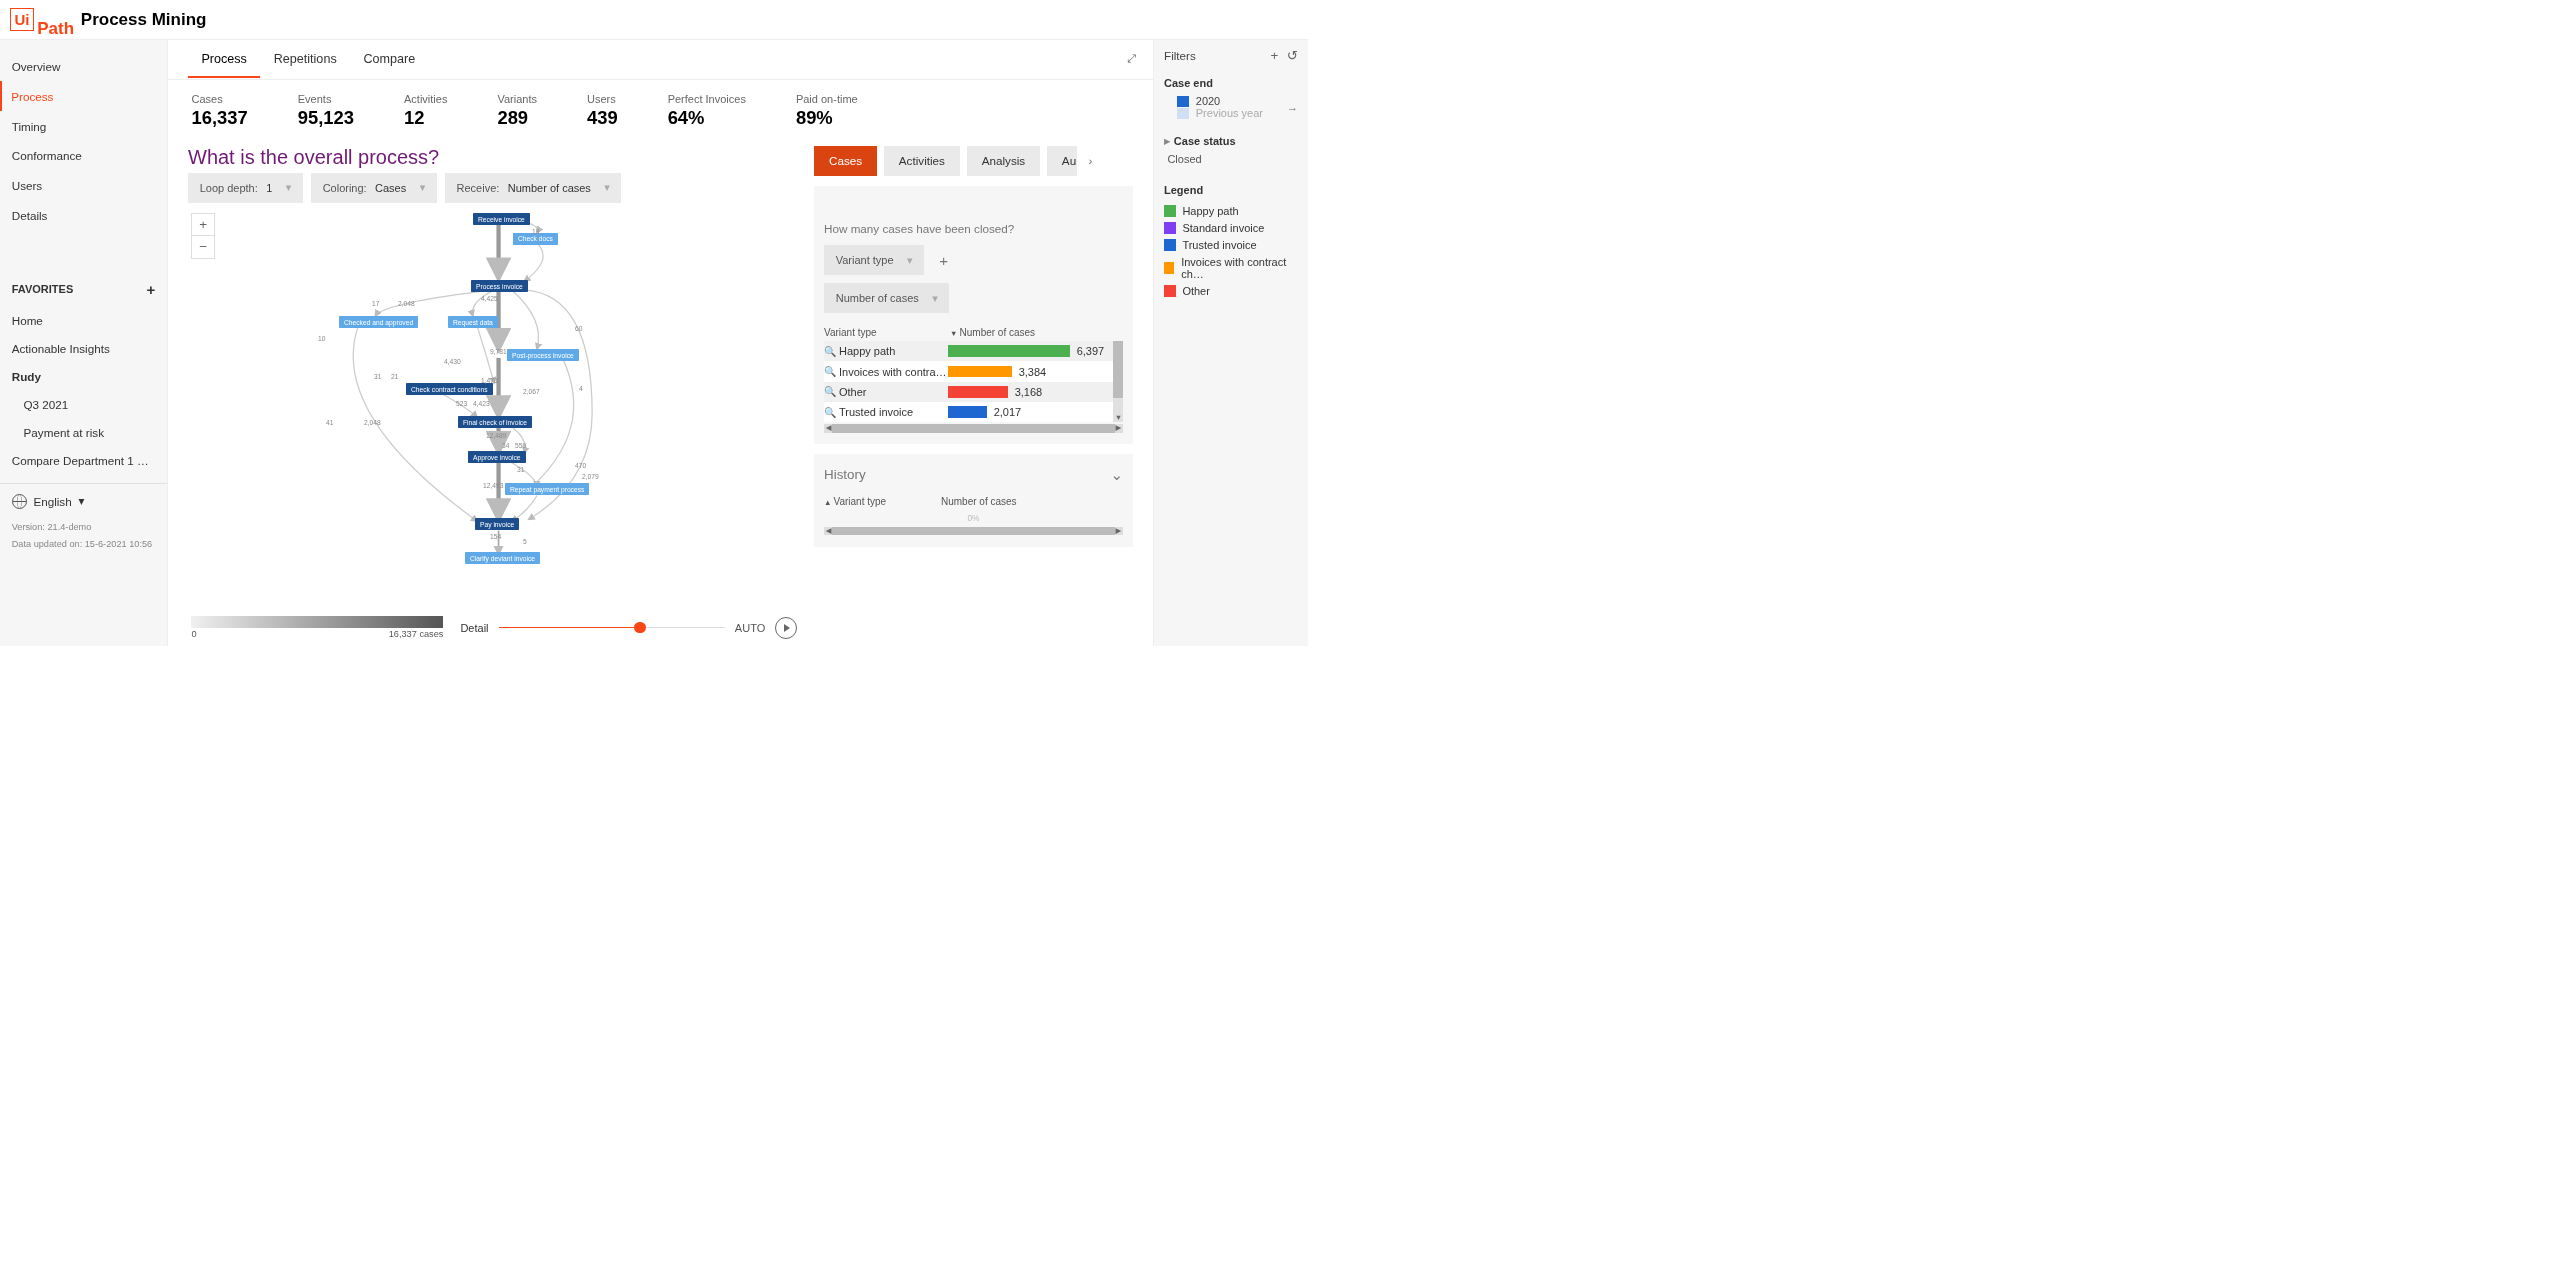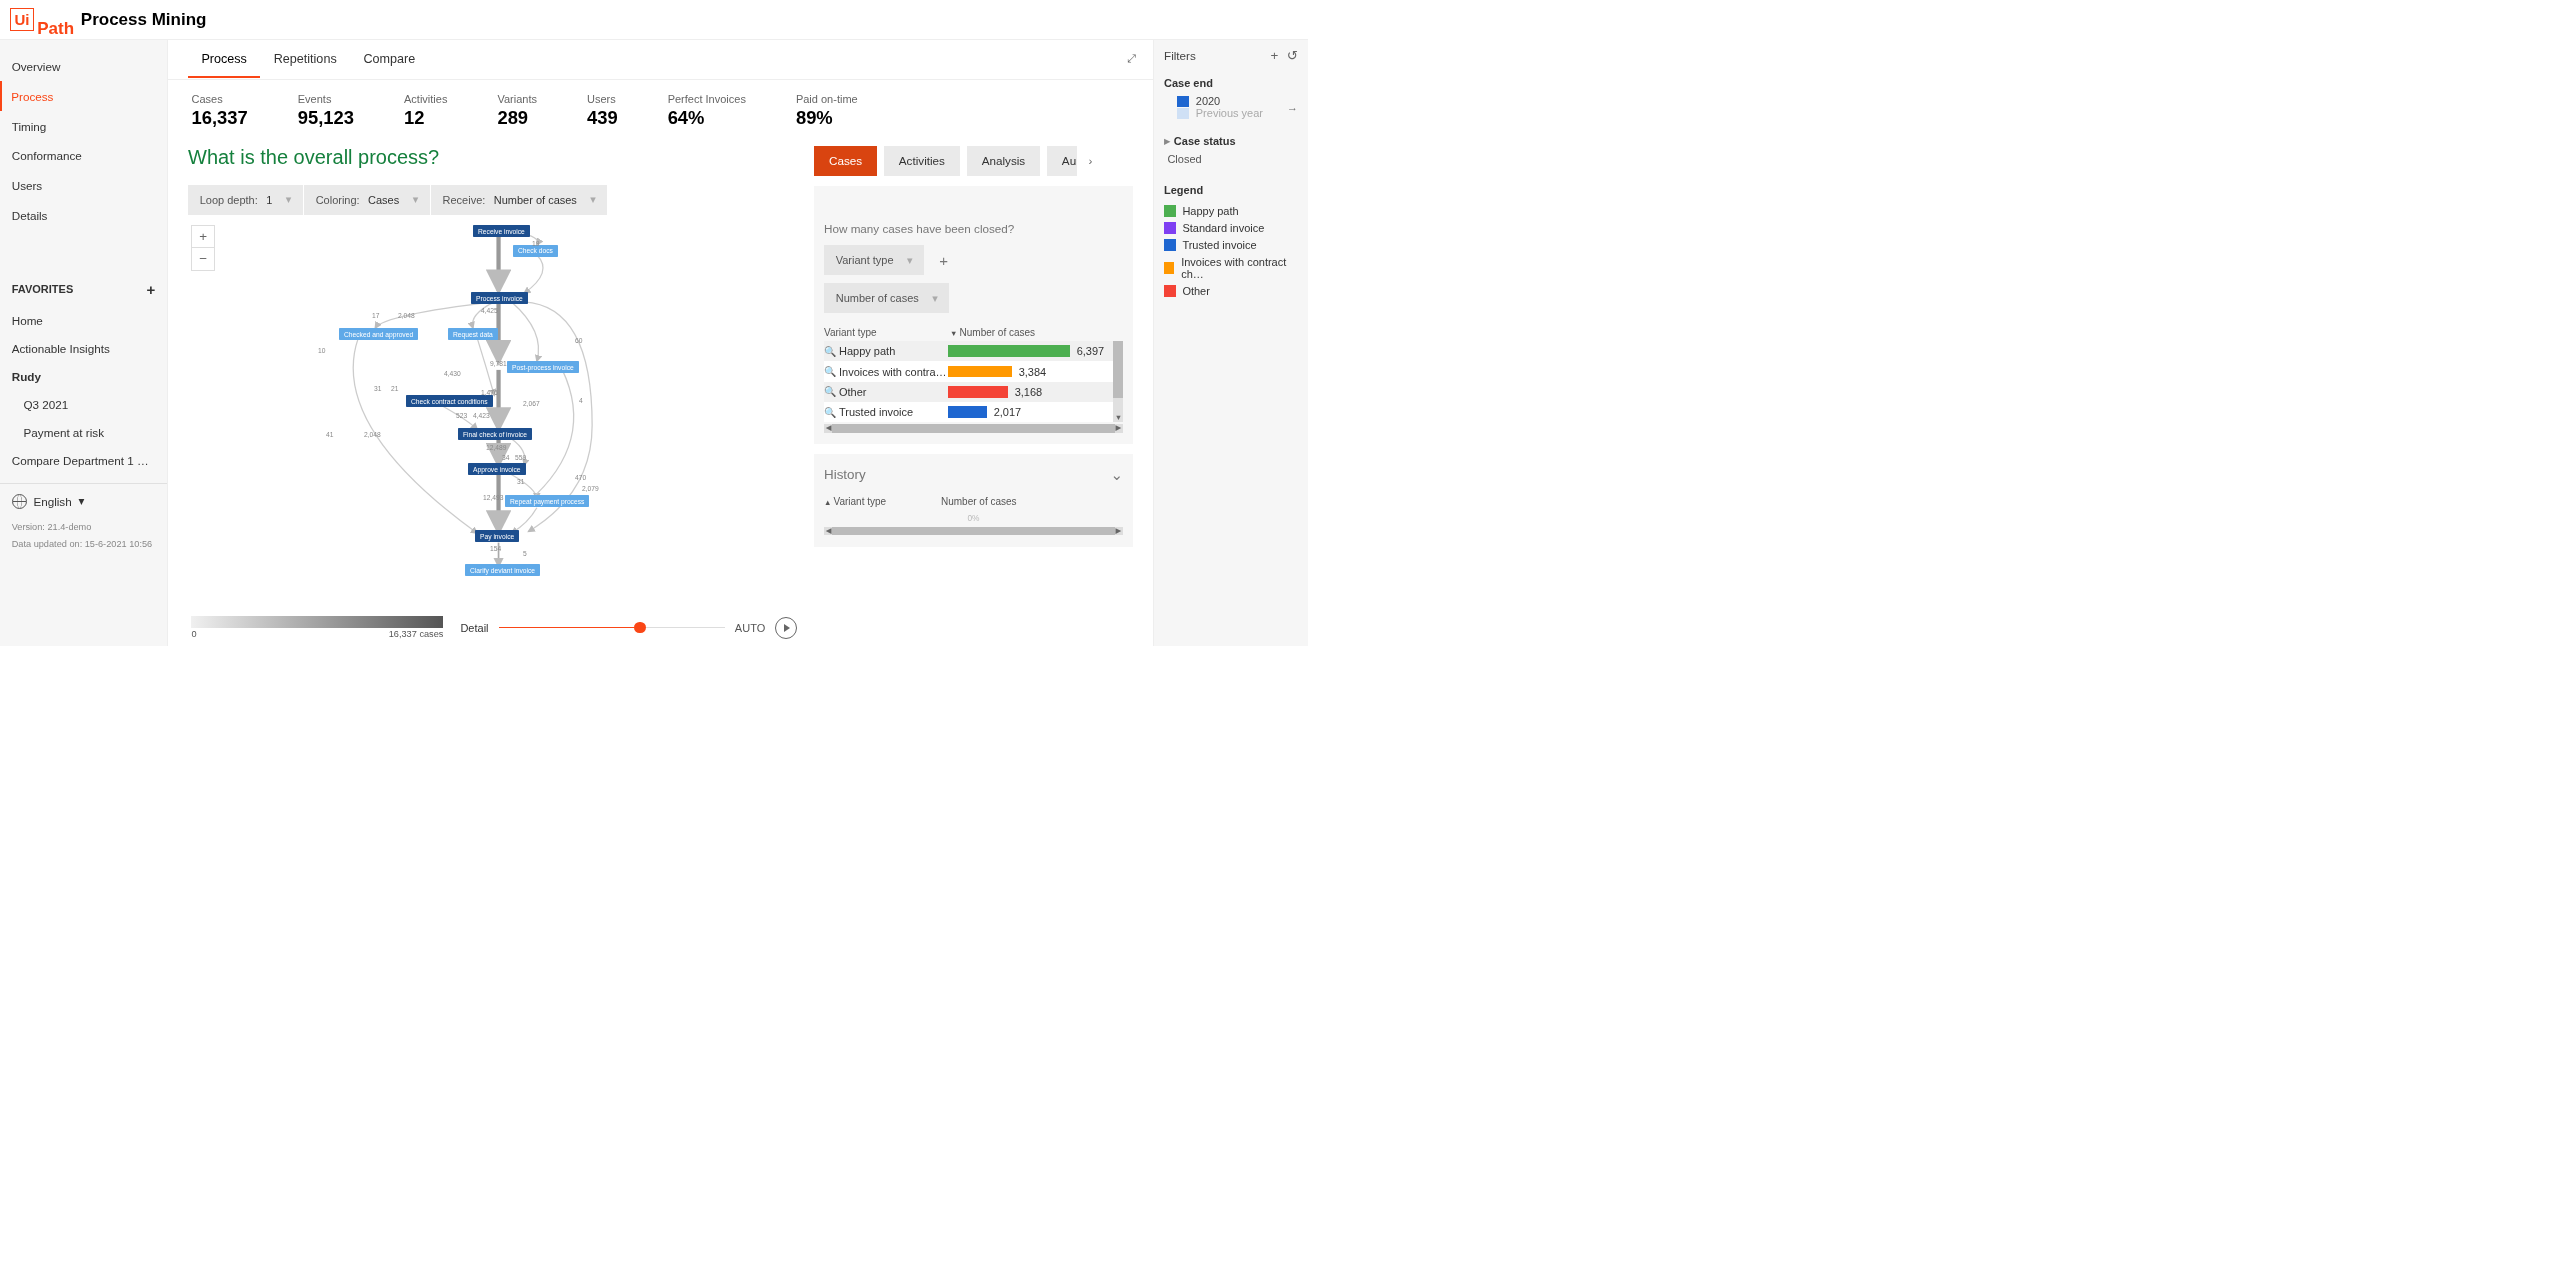--- a/index.html
+++ b/index.html
@@ -29,22 +29,22 @@
 .tab.active { color:#000; border-bottom:2.5px solid #fa4616; font-weight:500; }
 .expand-icon { position:absolute; right:17px; top:11.7px; cursor:pointer; color:#666; }
 
 .kpis { display:flex; gap:50px; padding:13.4px 23.5px 6.7px; }
 .kpi-label { font-size:11px; color:#666; }
 .kpi-val { font-size:18.4px; font-weight:bold; color:#000; margin-top:1.7px; }
 
 .content { display:grid; grid-template-columns:1fr 319px; gap:13.4px; padding:10px 20px 0; flex:1; overflow:hidden; }
 
 .left-col { display:flex; flex-direction:column; }
-.q-title { font-size:20px; color:#15803d; font-weight:normal; margin-bottom:16px; }
-.controls-row { display:flex; gap:1px; margin-bottom:6.7px; }
+.q-title { font-size:20px; color:#701a75; font-weight:normal; margin-bottom:4px; }
+.controls-row { display:flex; gap:8px; margin-bottom:6.7px; }
 .ctrl { background:#eaeaea; padding:8.4px 11.7px; display:flex; align-items:center; gap:8.4px; font-size:11px; cursor:pointer; color:#555; }
 .ctrl .val { color:#333; }
 .caret { color:#aaa; margin-left:5px; }
 .zoom-ctrl { display:flex; flex-direction:column; border:0.8px solid #ddd; width:23.5px; position:absolute; }
 .zoom-btn { height:22px; display:flex; align-items:center; justify-content:center; cursor:pointer; font-size:13.4px; color:#666; border-bottom:0.8px solid #ddd; }
 .zoom-btn:last-child { border-bottom:none; }
 
 .graph-area { flex:1; position:relative; background:#fff; overflow:hidden; }
 .node { position:absolute; font-size:6.7px; color:#fff; padding:2.5px 5px; text-align:center; border-radius:0.8px; white-space:nowrap; }
 .node.dark { background:#1c4e8e; }

